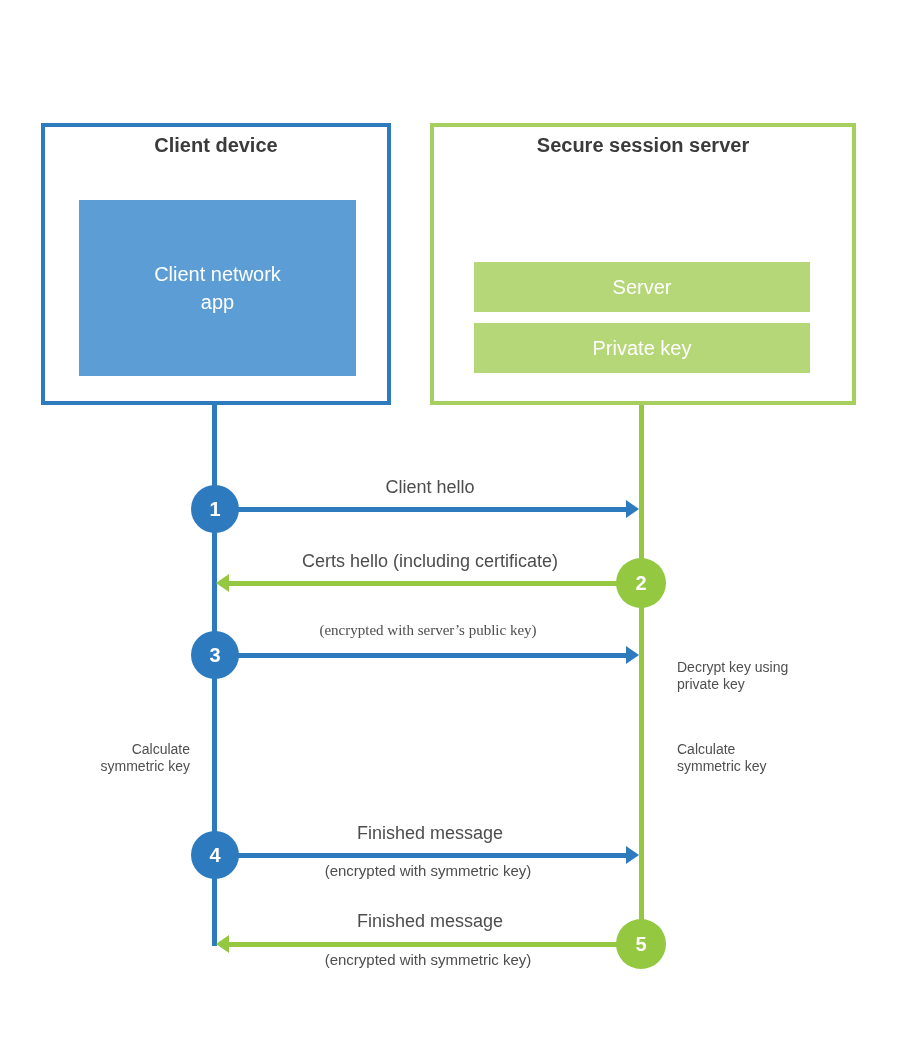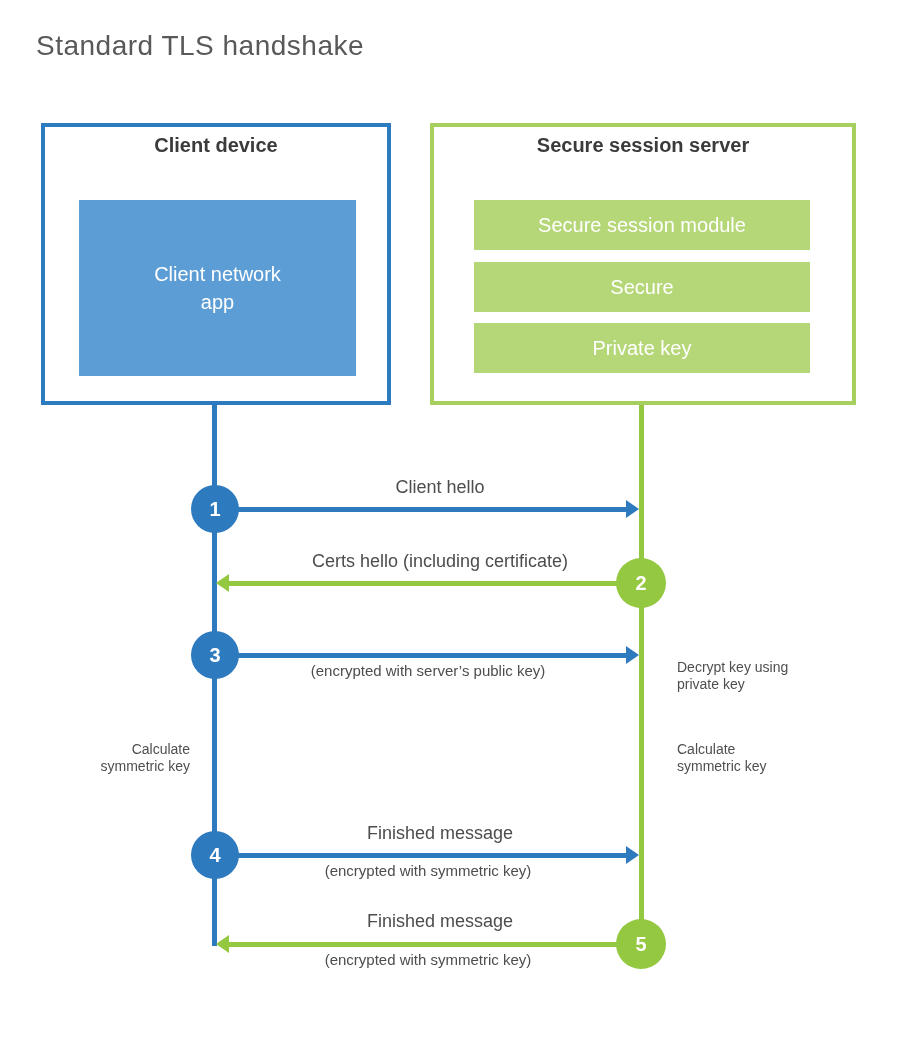--- a/index.html
+++ b/index.html
@@ -61,56 +61,54 @@
   .s1{left:215px;top:507px;} .s2{left:229px;top:581px;} .s3{left:215px;top:653px;}
   .s4{left:215px;top:853px;} .s5{left:229px;top:942px;}
   
   .ahead{position:absolute;width:0;height:0;border-top:9px solid transparent;border-bottom:9px solid transparent;z-index:2;}
   .ahead.right{border-left:13px solid var(--blue);}
   .ahead.left{border-right:13px solid var(--green);}
   .a1{left:626px;top:500px;} .a2{left:216px;top:574px;} .a3{left:626px;top:646px;}
   .a4{left:626px;top:846px;} .a5{left:216px;top:935px;}
   
   .lbl{
-    position:absolute;left:230px;width:420px;text-align:center;
+    position:absolute;left:220px;width:420px;text-align:center;
     font-size:18px;line-height:20px;color:var(--label-text);z-index:2;
   }
   .sub{
     position:absolute;left:218px;width:420px;text-align:center;
     font-size:15px;line-height:17px;color:var(--label-text);z-index:2;
   }
   .l1{top:477px;} .l2{top:551px;} .l3{top:623px;} .l4{top:823px;} .l5{top:911px;}
-  .sb3{top:662px;} .sb4{top:862px;} .sb5{top:951px;}
+  .sb3{top:622px;font-family:Liberation Serif, serif;} .sb4{top:862px;} .sb5{top:951px;}
   
   .note{
     position:absolute;font-size:14px;line-height:17px;color:var(--note-text);
     white-space:pre-line;z-index:2;
   }
   .note-decrypt{left:677px;top:631px;margin-top:28px;}
   .note-calc-left{left:40px;top:741px;width:150px;text-align:right;}
   .note-calc-right{left:677px;top:741px;}
 </style>
 </head>
 <body>
 
 <div class="canvas">
 
-  <div class="title">Standard TLS handshake</div>
 
   <div class="bigbox client-box">
     <div class="box-heading">Client device</div>
   </div>
   <div class="client-app">Client network
 app</div>
 
   <div class="bigbox server-box">
     <div class="box-heading">Secure session server</div>
   </div>
-  <div class="bar bar1">Secure session module</div>
-  <div class="bar bar2">Secure</div>
+  <div class="bar bar2">Server</div>
   <div class="bar bar3">Private key</div>
 
   <div class="lifeline blue"></div>
   <div class="lifeline green"></div>
 
   <div class="circle blue c1">1</div>
   <div class="shaft blue s1"></div>
   <div class="ahead right a1"></div>
   <div class="lbl l1">Client hello</div>
 

